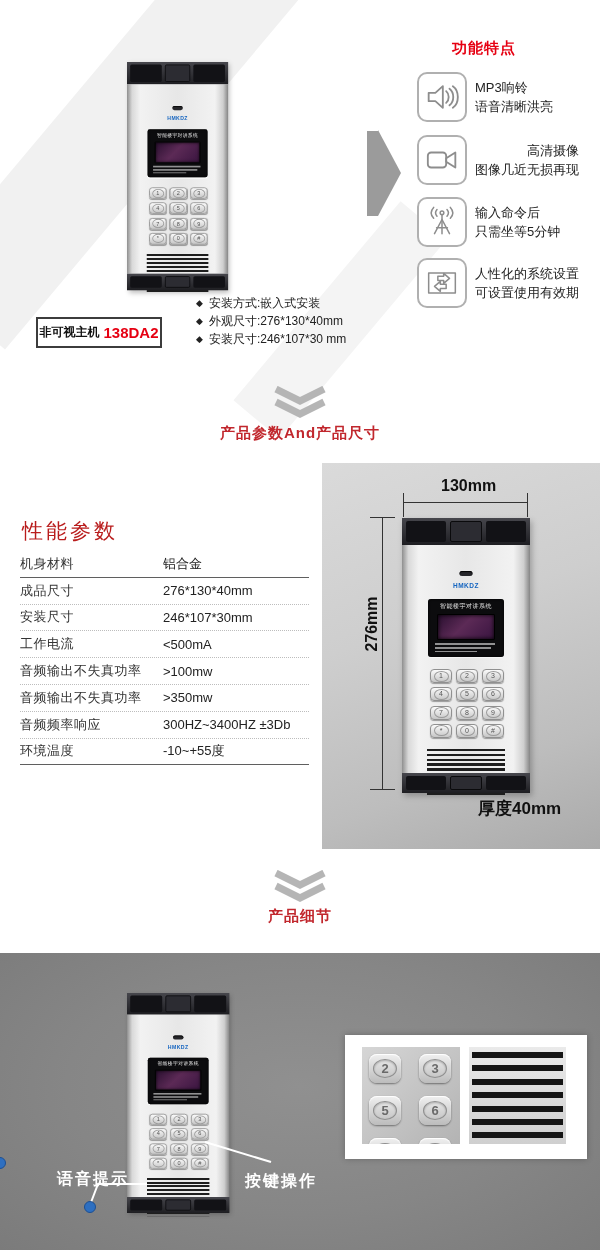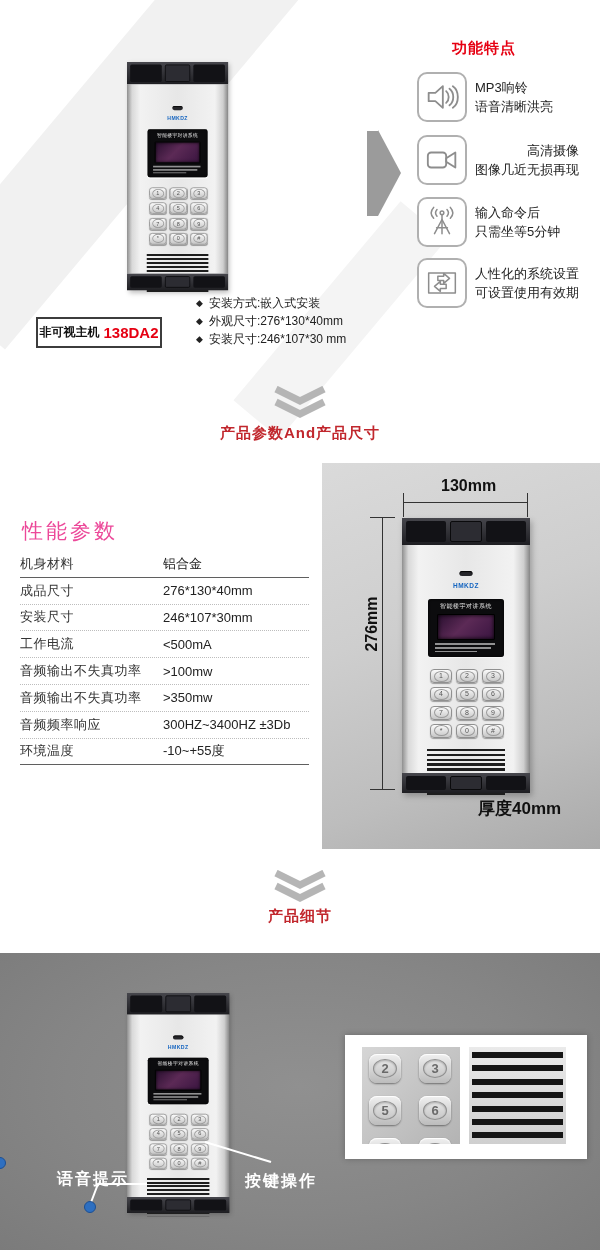--- a/index.html
+++ b/index.html
@@ -42,21 +42,21 @@
   .feat-icon{width:46px;height:46px;border:2px solid #b0b0b0;border-radius:10px;background:#fff;
     display:flex;align-items:center;justify-content:center;}
   .feat-icon svg{stroke:#8d8d8d;fill:none;stroke-width:2.2;stroke-linejoin:round;stroke-linecap:round;}
   .feat-text{font-size:13px;color:#232323;line-height:19px;white-space:nowrap;}
 
   
   .chev svg{display:block;}
   .section-caption{width:600px;text-align:center;font-size:15px;font-weight:bold;color:#c1272d;letter-spacing:1px;}
 
   
-  .perf-title{left:22px;top:517px;font-size:21px;color:#ec4899;letter-spacing:3px;font-weight:500;}
+  .perf-title{left:22px;top:517px;font-size:21px;color:#b91c1c;letter-spacing:3px;font-weight:500;}
   .perf-table{left:20px;top:551px;width:289px;}
   .prow{position:relative;height:25.8px;display:flex;align-items:center;font-size:13px;color:#333;}
   .prow .lbl{letter-spacing:0.5px;}
   .prow .val{position:absolute;left:143px;color:#222;}
   .prow.b-solid{border-bottom:1px solid #5f5f5f;}
   .prow.b-dot{border-bottom:1px dotted #bdbdbd;}
 
   
   .dim-panel{left:322px;top:463px;width:278px;height:386px;
     background:linear-gradient(160deg,#dadada 0%,#cecece 40%,#bdbdbd 75%,#aaaaaa 100%);}

